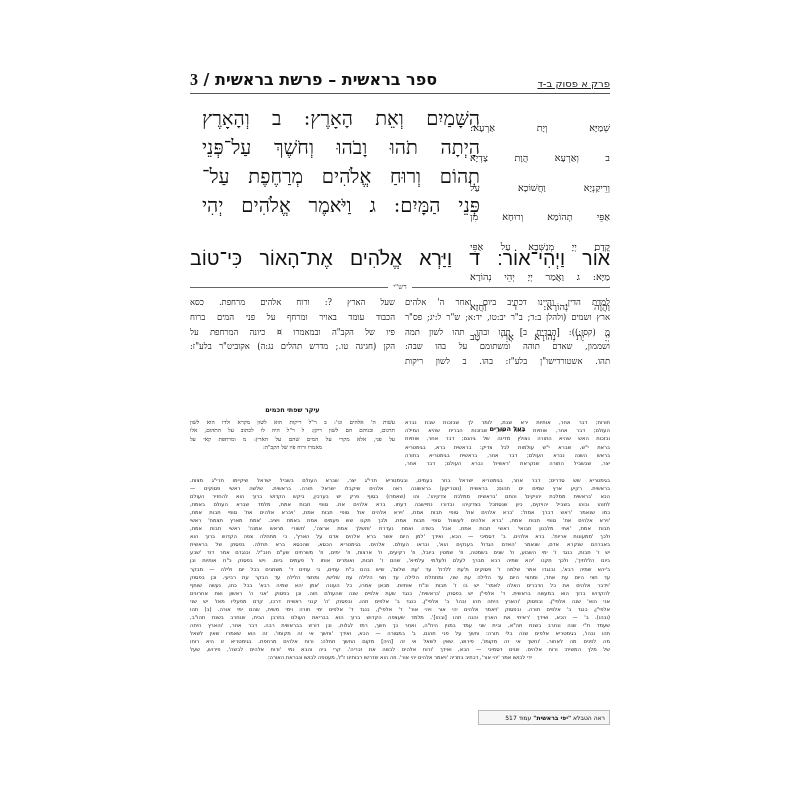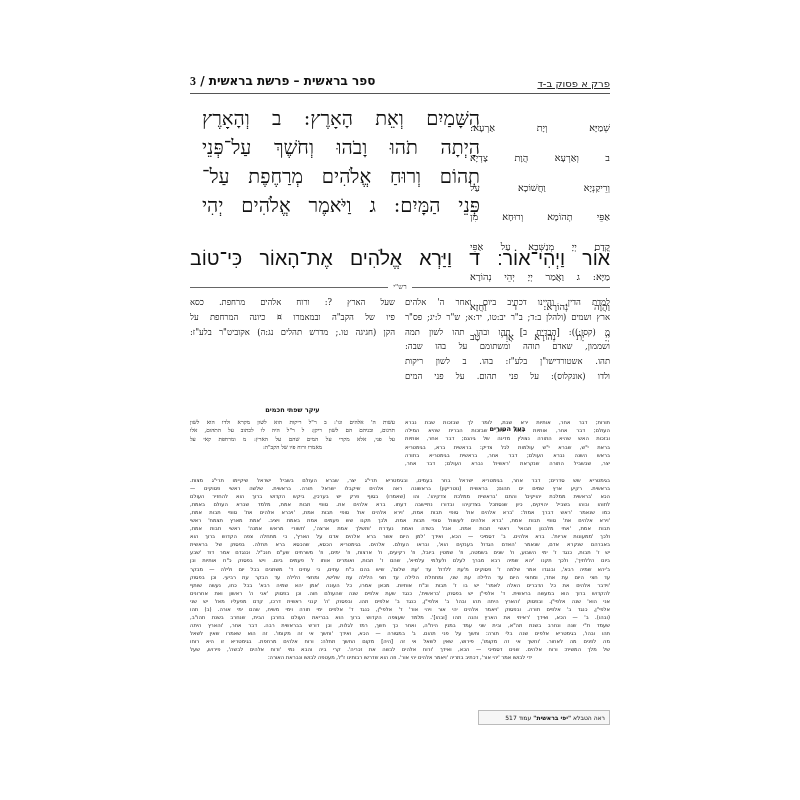--- a/index.html
+++ b/index.html
@@ -4,21 +4,21 @@
 <style>
   * { box-sizing: border-box; margin: 0; padding: 0; }
   html, body { width: 800px; height: 800px; background: #ffffff; overflow: hidden; }
   body { position: relative; font-family: "DejaVu Serif", serif; color: #111; }
 
   .page { position: absolute; left: 190px; top: 68px; width: 420px; height: 660px; direction: rtl; }
 
   
   .running-head { position: absolute; top: 3px; left: 0; right: 0; height: 18px; display: flex; justify-content: space-between; align-items: flex-end; }
   .rh-right { font-family: "DejaVu Sans", sans-serif; font-size: 10px; color: #222; text-decoration: underline; }
-  .rh-left { font-family: "DejaVu Sans", sans-serif; font-size: 12px; font-weight: bold; color: #111; direction: rtl; margin-top: 48px; }
+  .rh-left { font-family: "DejaVu Sans", sans-serif; font-size: 16px; font-weight: bold; color: #111; direction: rtl; margin-top: 48px; }
   .rh-left .pg { font-family: "Liberation Serif", serif; font-weight: bold; }
   .head-rule { position: absolute; top: 25px; left: 0; right: 0; height: 1px; background: #555; }
 
   
   .verse-area { position: absolute; top: 38px; left: 0; right: 0; height: 152px; }
   .targum { position: absolute; top: 0; right: 0; width: 140px; font-family: "DejaVu Serif", serif; font-size: 9.6px; line-height: 14.8px; text-align: justify; text-align-last: justify; }
   .targum div { white-space: nowrap; text-align: justify; text-align-last: justify; margin-top: 15px; }
   .torah { position: absolute; top: -2px; left: 12px; width: 278px; font-family: "DejaVu Serif", serif; font-size: 19.5px; line-height: 29px; }
   .torah div { white-space: nowrap; text-align: justify; text-align-last: justify; overflow: hidden; }
   .torah-last { position: absolute; top: 176px; left: 0; right: 0; font-family: Liberation Sans, sans-serif; font-size: 19.5px; line-height: 29px; white-space: nowrap; text-align: justify; text-align-last: justify; overflow: hidden; }
@@ -87,24 +87,24 @@
     <span class="line"></span>
   </div>
 
   <div class="rashi">
     <div class="rashi-col">
       <div>למדת הדין. והיינו דכתיב ביום ואחר ה' אלהים</div>
       <div>ארץ ושמים (ולהלן ב:ד; ב"ר יב:טו, יד:א; ש"ר ל:יג; פס"ר</div>
       <div>מ (קסז:)): [הברית ב] תהו ובהו. תהו לשון תמה</div>
       <div>ושממון, שאדם תוהה ומשתומם על בהו שבה:</div>
       <div>תהו. אשטורדישו"ן בלע"ז: בהו. ב לשון ריקות</div>
-      <div>ולדו (אונקלוס): על פני תהום. על פני המים</div>
     </div>
     <div class="rashi-col">
       <div>שעל הארץ ?: ורוח אלהים מרחפת. כסא</div>
+      <div>הכבוד עומד באויר ומרחף על פני המים ברוח</div>
       <div>פיו של הקב"ה ובמאמרו ¤ כיונה המרחפת על</div>
       <div>הקן (חגיגה טו.; מדרש תהלים נג:ה) אקוביט"ר בלע"ז:</div>
     </div>
   </div>
 
   <div class="sec-head sh-right">
     <span class="line" style="flex:0 0 20px"></span>
     <span class="lbl">בעל הטורים</span>
     <span class="line"></span>
   </div>

